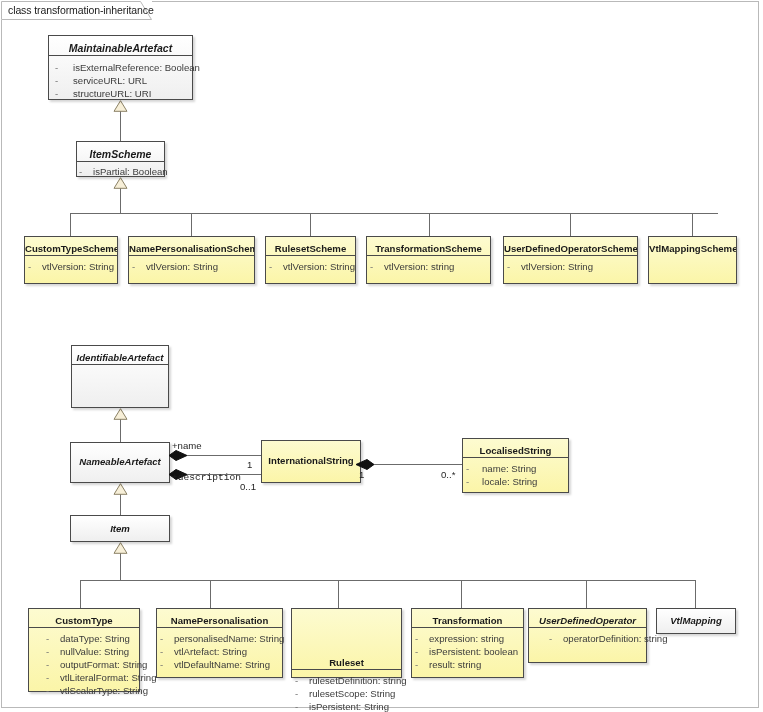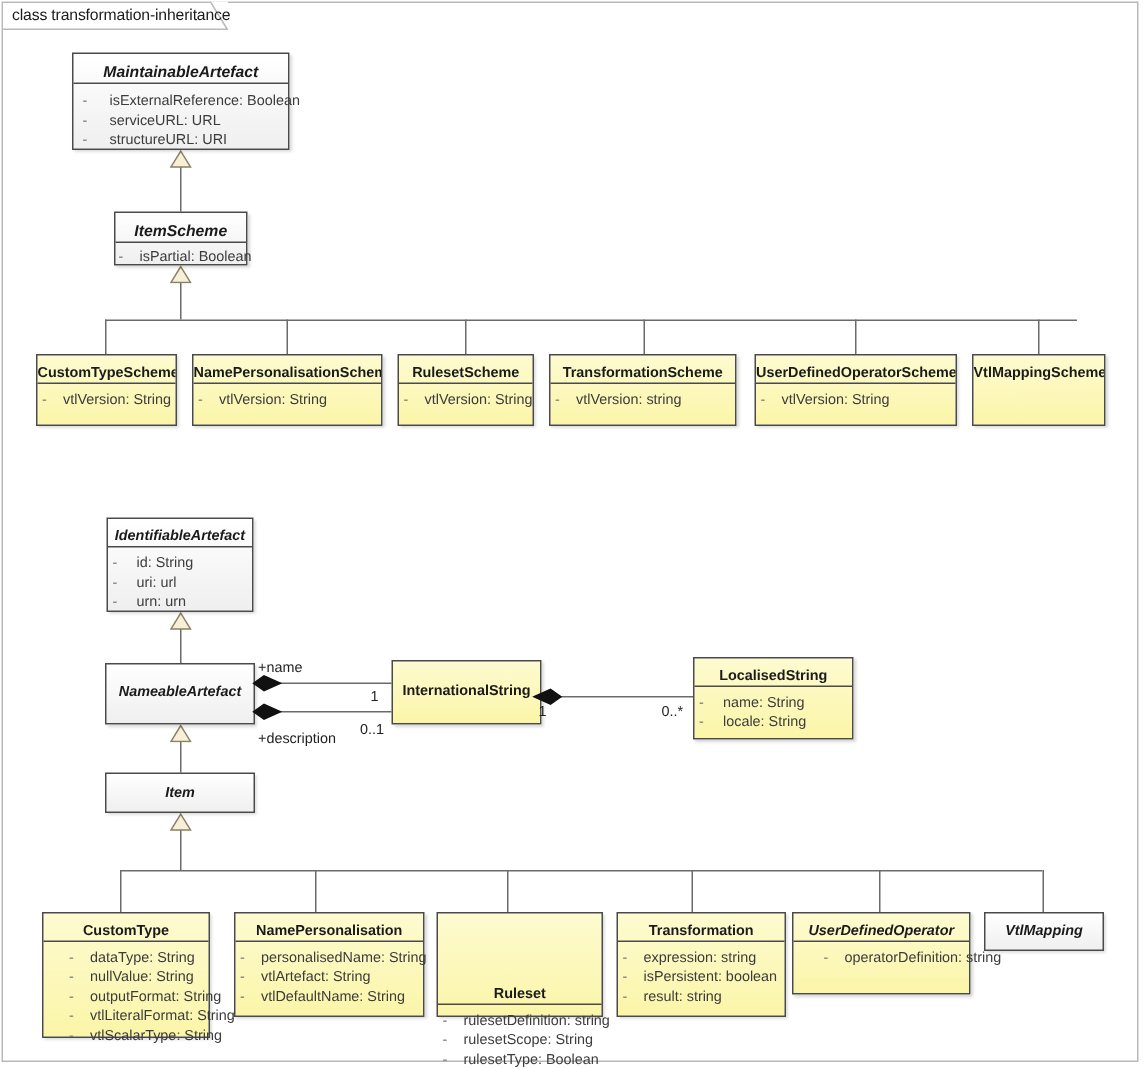--- a/index.html
+++ b/index.html
@@ -210,21 +210,21 @@
   </div>
 
   <div class="ln h" style="left:357px; top:464px; width:105px;"></div>
   <div class="diamond" style="left:353px; top:458px;">
     <svg width="22" height="13" viewBox="0 0 22 13">
         <path d="M3,6.5 L14,1.5 L21,6.5 L14,11.5 Z" fill="#111111" stroke="#111111" stroke-width="1"></path>
       </svg>
   </div>
 
   <span class="lbl" style="left:172px; top:440px;">+name</span>
-  <span class="lbl" style="left:172px; top:487px;">+description</span>
+  <span class="lbl" style="left:172px; top:472px;font-family:Liberation Mono, monospace;">+description</span>
   <span class="lbl" style="left:247px; top:459px;">1</span>
   <span class="lbl" style="left:240px; top:481px;">0..1</span>
   <span class="lbl" style="left:359px; top:469px;">1</span>
   <span class="lbl" style="left:441px; top:469px;">0..*</span>
 
   <div class="cls white abstract" style="left:48px; top:35px; width:145px; height:65px;">
     <div class="name">MaintainableArtefact</div>
     <div class="divider"></div>
     <div class="attrs">
       <span class="attr"><span class="vis">-</span><span>isExternalReference: Boolean</span></span>
@@ -281,25 +281,20 @@
     </div>
   </div>
 
   <div class="cls yellow" style="left:648px; top:236px; width:89px; height:48px;">
     <div class="name" style="font-size:9.6px;">VtlMappingScheme</div>
   </div>
 
   <div class="cls white abstract" style="left:71px; top:345px; width:98px; height:63px;">
     <div class="name" style="font-size:9.6px;">IdentifiableArtefact</div>
     <div class="divider"></div>
-    <div class="attrs" style="padding:4px 3px 4px 3px;">
-      <span class="attr"><span class="vis" style="width:16px">-</span><span>id: String</span></span>
-      <span class="attr"><span class="vis" style="width:16px">-</span><span>uri: url</span></span>
-      <span class="attr"><span class="vis" style="width:16px">-</span><span>urn: urn</span></span>
-    </div>
   </div>
 
   <div class="cls white abstract" style="left:70px; top:442px; width:100px; height:41px;">
     <div class="name" style="font-size:9.6px; padding-top:14px;">NameableArtefact</div>
   </div>
 
   <div class="cls yellow" style="left:261px; top:440px; width:100px; height:43px;">
     <div class="name" style="font-size:9.6px; padding-top:15px;">InternationalString</div>
   </div>
 
@@ -337,21 +332,21 @@
       <span class="attr"><span class="vis" style="width:14px">-</span><span>vtlDefaultName: String</span></span>
     </div>
   </div>
 
   <div class="cls yellow" style="left:291px; top:608px; width:111px; height:70px;">
     <div class="name" style="font-size:9.6px;margin-top:42px;">Ruleset</div>
     <div class="divider"></div>
     <div class="attrs" style="padding:4px 3px 4px 3px;">
       <span class="attr"><span class="vis" style="width:14px">-</span><span>rulesetDefinition: string</span></span>
       <span class="attr"><span class="vis" style="width:14px">-</span><span>rulesetScope: String</span></span>
-      <span class="attr"><span class="vis" style="width:14px">-</span><span>rulesetType: Boolean</span></span>
+      <span class="attr"><span class="vis" style="width:14px">-</span><span>isPersistent: String</span></span>
     </div>
   </div>
 
   <div class="cls yellow" style="left:411px; top:608px; width:113px; height:70px;">
     <div class="name" style="font-size:9.6px;">Transformation</div>
     <div class="divider"></div>
     <div class="attrs" style="padding:4px 3px 4px 3px;">
       <span class="attr"><span class="vis" style="width:14px">-</span><span>expression: string</span></span>
       <span class="attr"><span class="vis" style="width:14px">-</span><span>isPersistent: boolean</span></span>
       <span class="attr"><span class="vis" style="width:14px">-</span><span>result: string</span></span>

